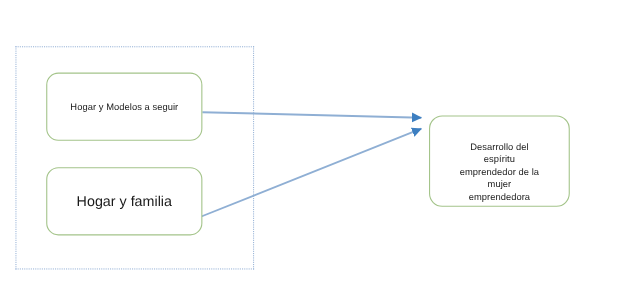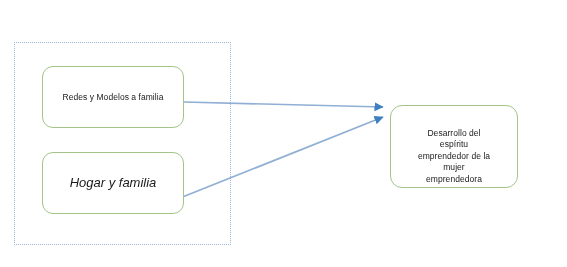--- a/index.html
+++ b/index.html
@@ -64,21 +64,20 @@
   #node-redes .node-text {
     font-size: 8.5px;
     line-height: 12px;
     letter-spacing: 0.05px;
   }
   #node-hogar {
     left: 42px;
     top: 152px;
     width: 142px;
     height: 62px;
-    font-style: italic;
   }
   #node-hogar .node-text {
     font-size: 13px;
     line-height: 16px;
   }
   #node-desarrollo {
     left: 390px;
     top: 105px;
     width: 128px;
     height: 83px;
@@ -102,21 +101,21 @@
     <defs>
       <marker id="arrowhead" markerWidth="6" markerHeight="6" refX="5" refY="3" orient="auto" markerUnits="strokeWidth">
         <path d="M0,0.4 L5.4,3 L0,5.6 z" fill="#3D7FC1"></path>
       </marker>
     </defs>
     <line x1="184" y1="102" x2="383" y2="107" stroke="#8FAFD4" stroke-width="1.7" marker-end="url(#arrowhead)"></line>
     <line x1="175" y1="200" x2="383" y2="117" stroke="#8FAFD4" stroke-width="1.7" marker-end="url(#arrowhead)"></line>
   </svg>
 
   <div class="node" id="node-redes">
-    <span class="node-text">Redes y Modelos a familia</span>
+    <span class="node-text">Hogar y Modelos a seguir</span>
   </div>
 
   <div class="node" id="node-hogar">
     <span class="node-text">Hogar y familia</span>
   </div>
 
   <div class="node" id="node-desarrollo">
     <span class="node-text">Desarrollo del
 espíritu
 emprendedor de la

